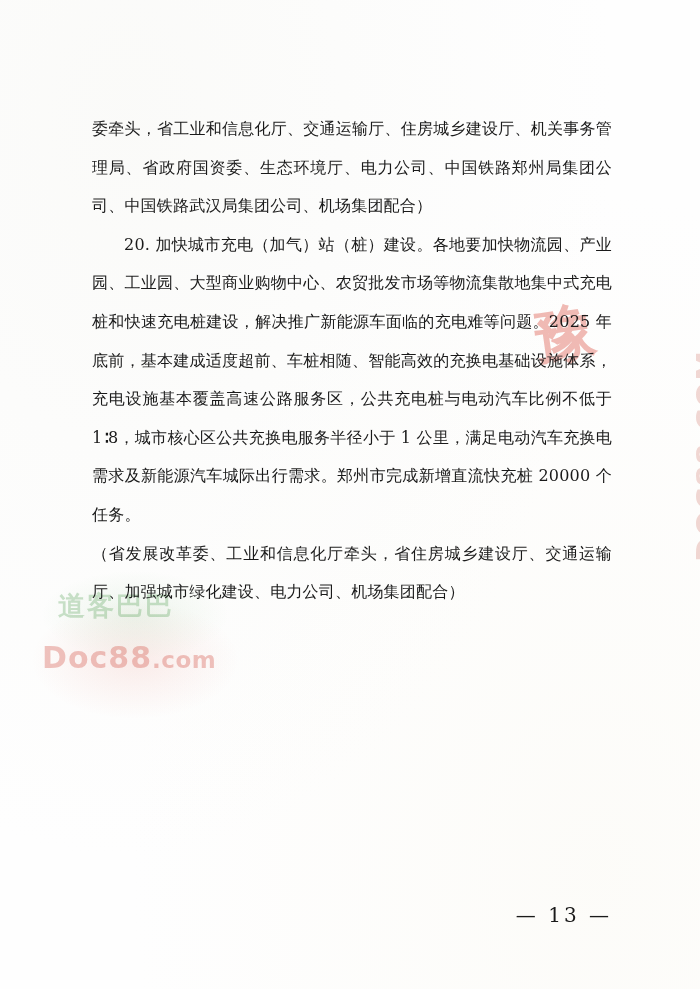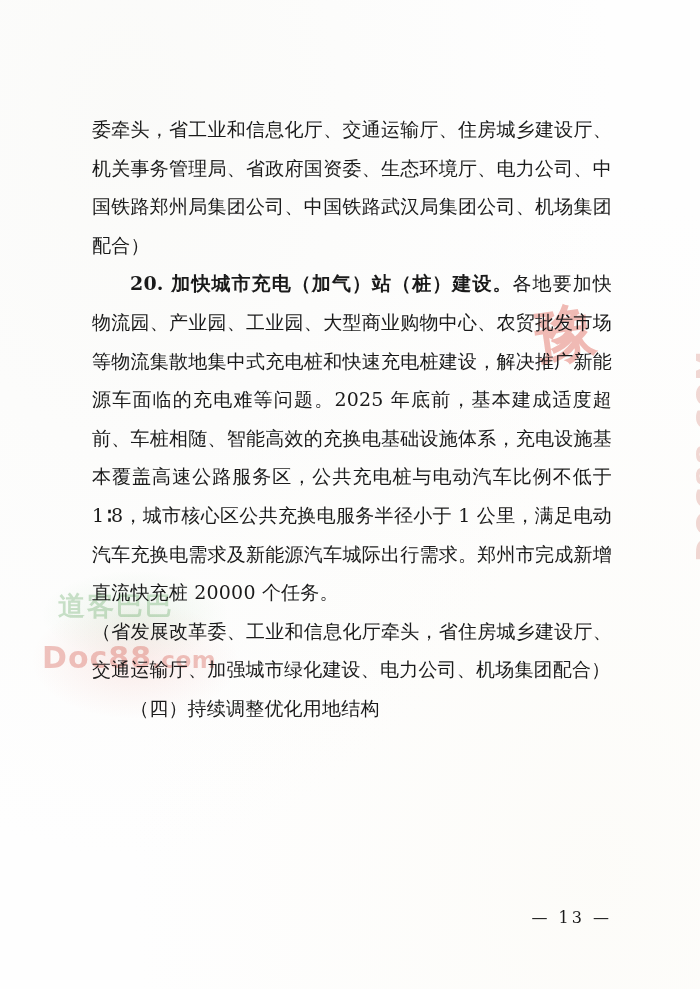--- a/index.html
+++ b/index.html
@@ -32,37 +32,37 @@
       radial-gradient(ellipse at 18% 12%, rgba(250,250,248,0.9) 0%, rgba(255,255,255,0) 60%),
       radial-gradient(ellipse at 85% 88%, rgba(252,251,247,0.8) 0%, rgba(255,255,255,0) 55%);
     pointer-events: none;
   }
   .content {
     position: relative;
     z-index: 3;
   }
   p {
     margin: 0 0 0 0;
-    font-size: 19px;
+    font-size: 16px;
     line-height: 38.6px;
     text-align: justify;
     text-justify: inter-character;
     letter-spacing: 0.2px;
   }
   .indent {
     text-indent: 2em;
   }
   .num-head {
-    font-weight: bold;
+    font-weight: normal;
   }
   .page-number {
     position: absolute;
     right: 88px;
     bottom: 62px;
-    font-size: 16px;
+    font-size: 20px;
     letter-spacing: 3px;
     z-index: 4;
   }
 
   
   .wm {
     position: absolute;
     z-index: 2;
     pointer-events: none;
     user-select: none;
@@ -158,22 +158,19 @@
     </p>
 
     <p class="indent">
       <span class="num-head">20. 加快城市充电（加气）站（桩）建设。</span><span>各地要加快物流园、产业园、工业园、大型商业购物中心、农贸批发市场等物流集散地集中式充电桩和快速充电桩建设，解决推广新能源车面临的充电难等问题。2025 年底前，基本建成适度超前、车桩相随、智能高效的充换电基础设施体系，充电设施基本覆盖高速公路服务区，公共充电桩与电动汽车比例不低于 1∶8，城市核心区公共充换电服务半径小于 1 公里，满足电动汽车充换电需求及新能源汽车城际出行需求。郑州市完成新增直流快充桩 20000 个任务。</span>
     </p>
 
     <p>
       <span>（省发展改革委、工业和信息化厅牵头，省住房城乡建设厅、交通运输厅、加强城市绿化建设、电力公司、机场集团配合）</span>
     </p>
 
-    <p class="indent">
-      <span>（四）持续调整优化用地结构</span>
-    </p>
 
 
 
   </div>
 
   <div class="page-number">— 13 —</div>
 </div>
 
 </body></html>

